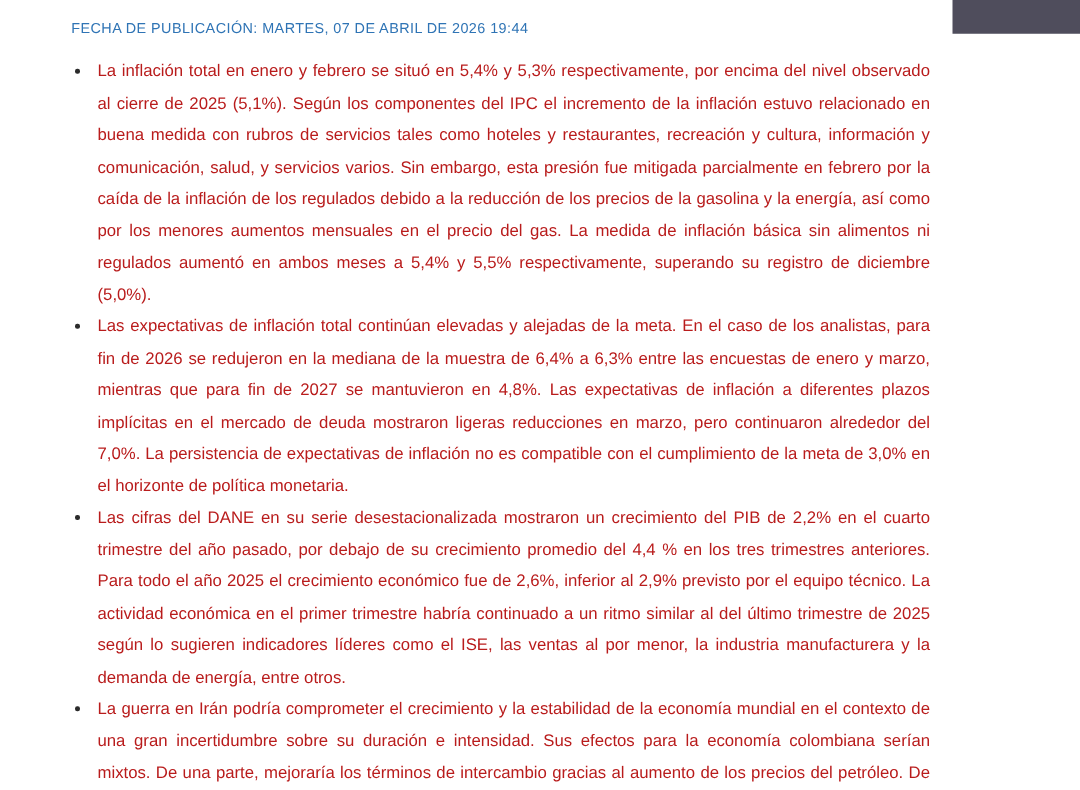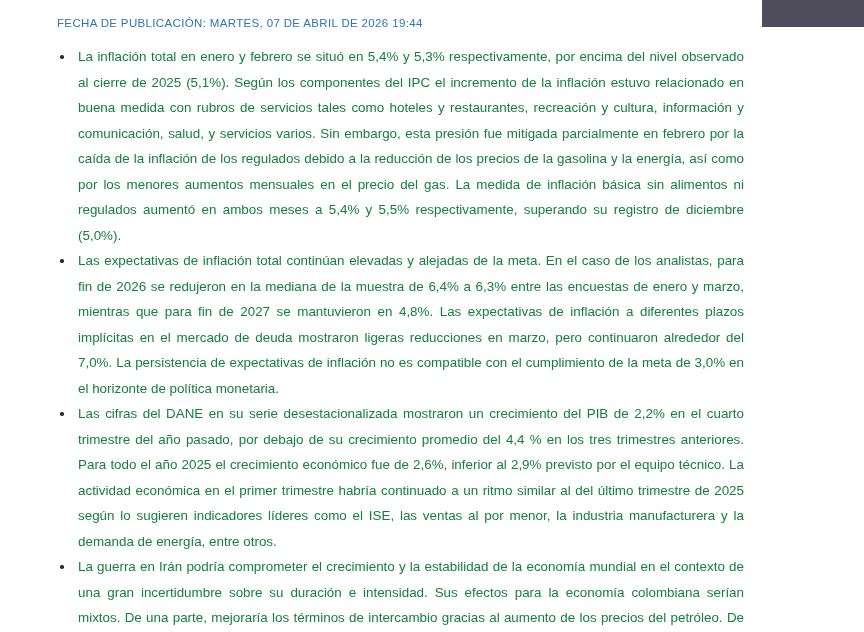--- a/index.html
+++ b/index.html
@@ -52,21 +52,21 @@
     list-style: none;
     margin: 0;
     padding: 0;
   }
   ul.bullet-list > li {
     position: relative;
     margin: 0 0 0 0;
     padding: 0 120px 0 78px;
     font-size: 13.4px;
     line-height: 25.5px;
-    color: #15803d;
+    color: #b91c1c;
     text-align: justify;
     text-justify: inter-word;
   }
   ul.bullet-list > li::before {
     content: "";
     position: absolute;
     left: 60px;
     top: 11px;
     width: 3.5px;
     height: 3.5px;

